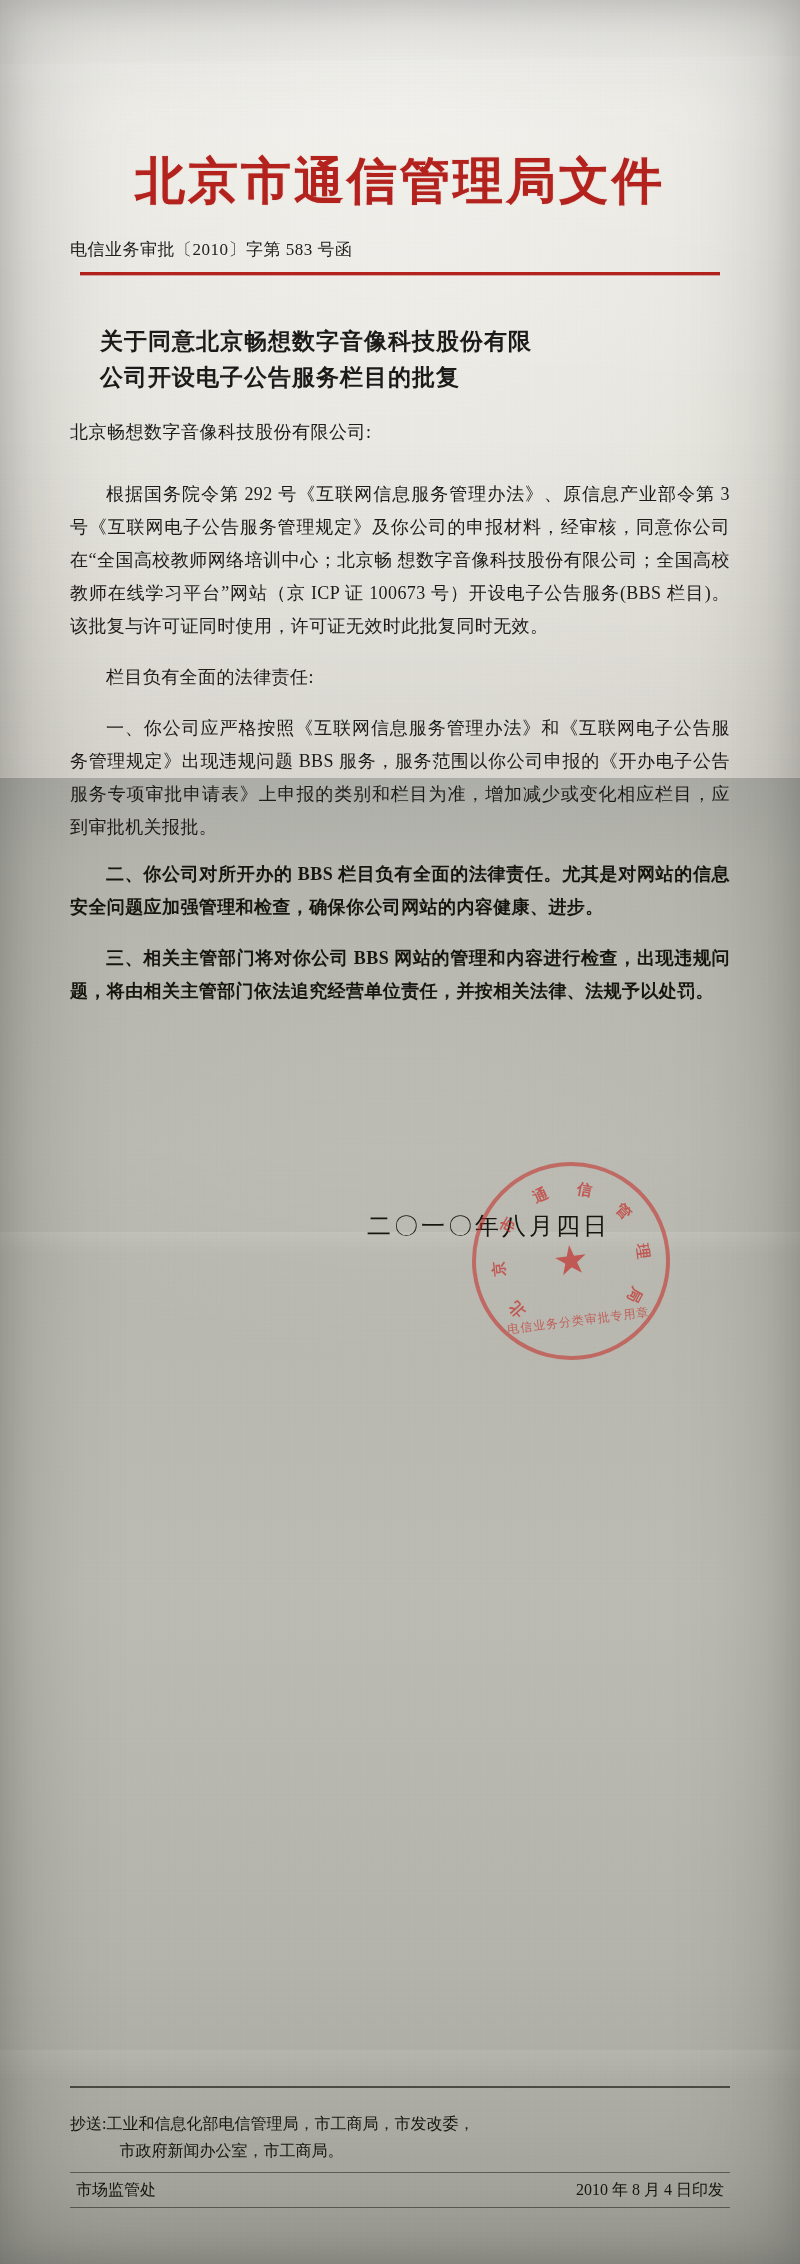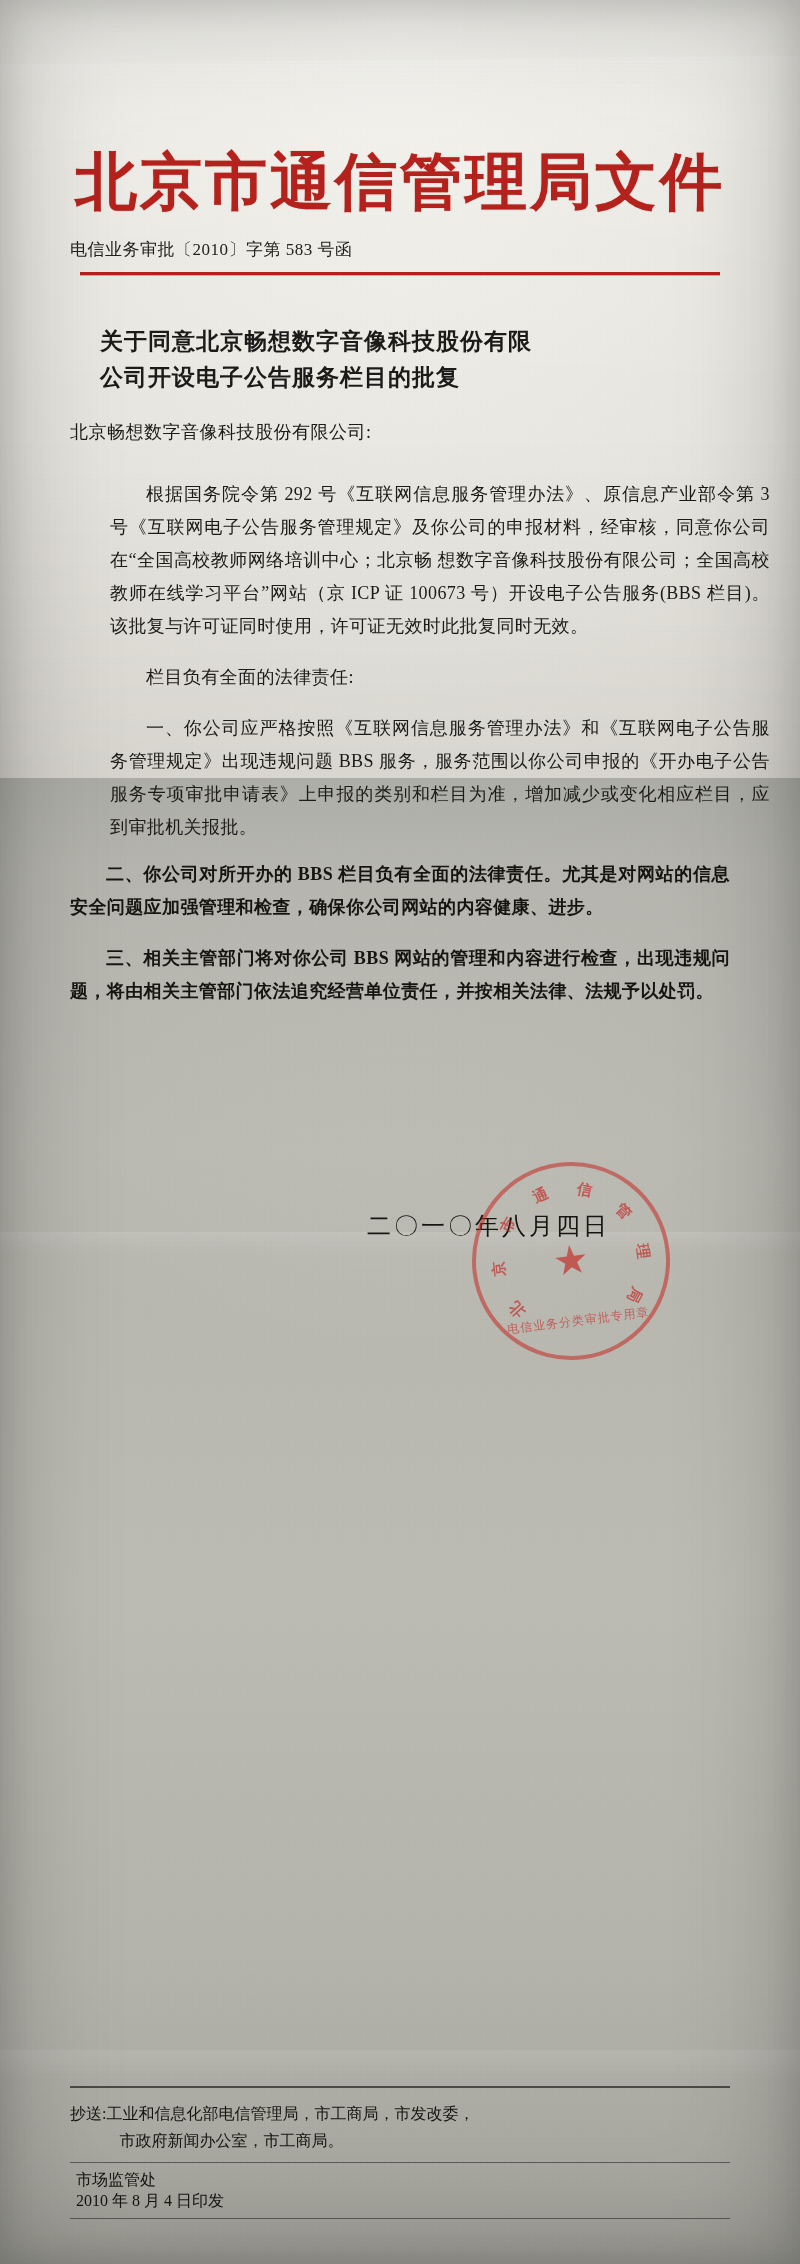--- a/index.html
+++ b/index.html
@@ -66,28 +66,28 @@
   .content {
     position: absolute;
     left: 70px;
     width: 660px;
     top: 0;
   }
 
   
   .masthead {
     position: absolute;
-    top: 140px;
+    top: 148px;
     left: 0;
     width: 660px;
     text-align: center;
     color: #b4221d;
     font-family: "DejaVu Serif", "Liberation Serif", serif;
     font-weight: bold;
-    font-size: 62px;
+    font-size: 50px;
     letter-spacing: 3px;
     text-shadow: 0 0 1px rgba(180,34,29,0.5);
   }
 
   .docnum {
     position: absolute;
     top: 238px;
     left: 0;
     width: 660px;
     text-align: left;
@@ -137,21 +137,20 @@
     text-justify: inter-ideograph;
     letter-spacing: 0.4px;
   }
   .indent { text-indent: 2em; }
 
   .body-top {
     position: absolute;
     top: 460px;
     left: 0;
     width: 660px;
-    margin-left: 40px;
   }
 
   .body-bottom {
     position: absolute;
     top: 840px;
     left: 0;
     width: 660px;
   }
   .body-bottom .para { color: #16150f; font-weight: bold; }
 
@@ -223,33 +222,32 @@
     top: 2086px;
   }
   .rule {
     width: 100%;
     height: 2px;
     background: #2b2a26;
     opacity: .75;
   }
   .rule.thin { height: 1px; opacity: .6; }
   .cc-block {
-    padding: 12px 0 8px 0;
+    padding: 22px 0 8px 0;
     font-size: 16px;
     line-height: 27px;
     color: #16150f;
   }
   .cc-line2 { padding-left: 3.1em; }
   .footer-last {
     display: flex;
     justify-content: space-between;
     font-size: 16px;
     padding: 7px 6px 0 6px;
     color: #16150f;
-    flex-direction: column;
   }
 
   
   .noise {
     position: absolute; inset: 0; pointer-events: none; opacity: .16;
     background-image:
       repeating-linear-gradient(0deg, rgba(0,0,0,0.04) 0px, rgba(0,0,0,0) 2px, rgba(255,255,255,0.03) 4px),
       repeating-linear-gradient(90deg, rgba(0,0,0,0.03) 0px, rgba(0,0,0,0) 3px, rgba(255,255,255,0.02) 6px);
   }
 </style>

